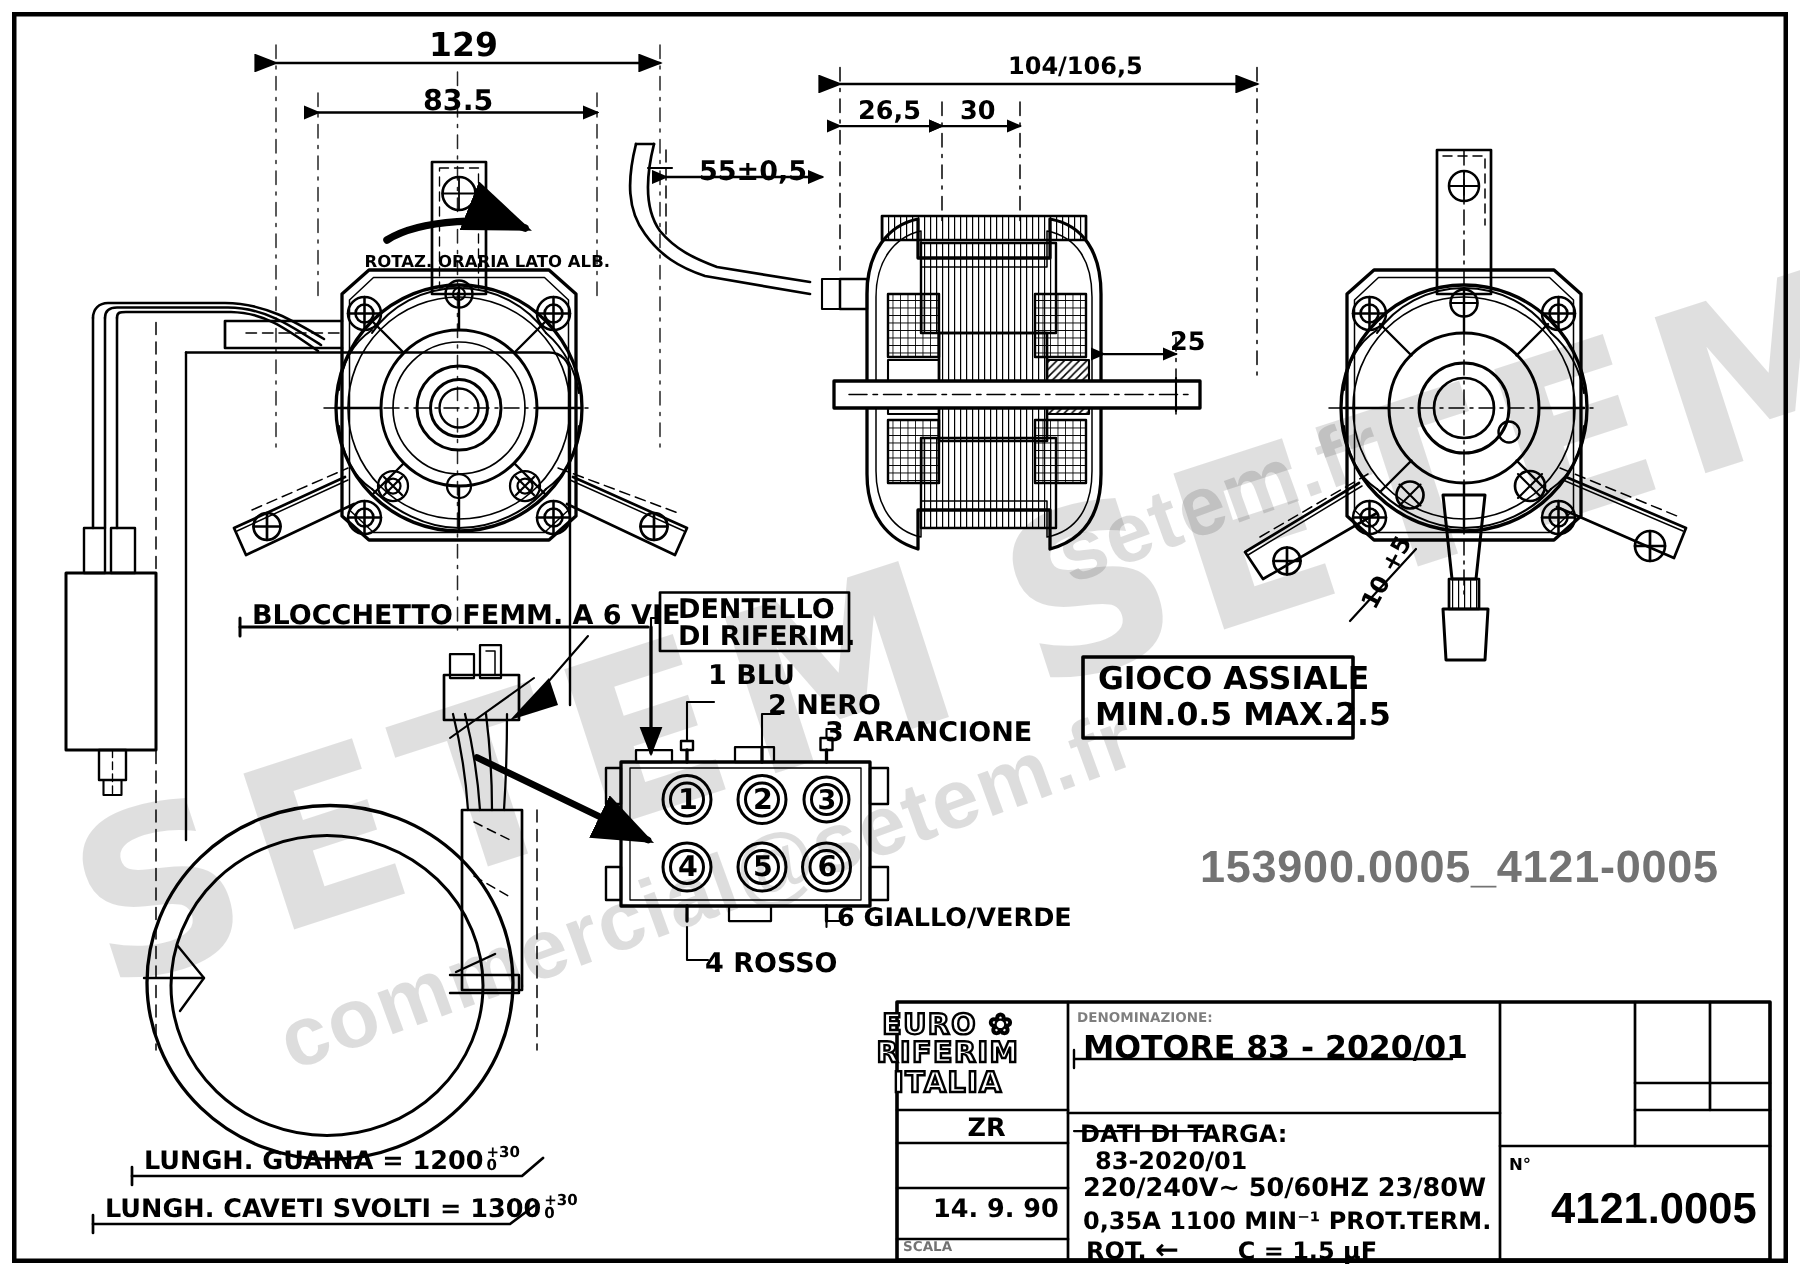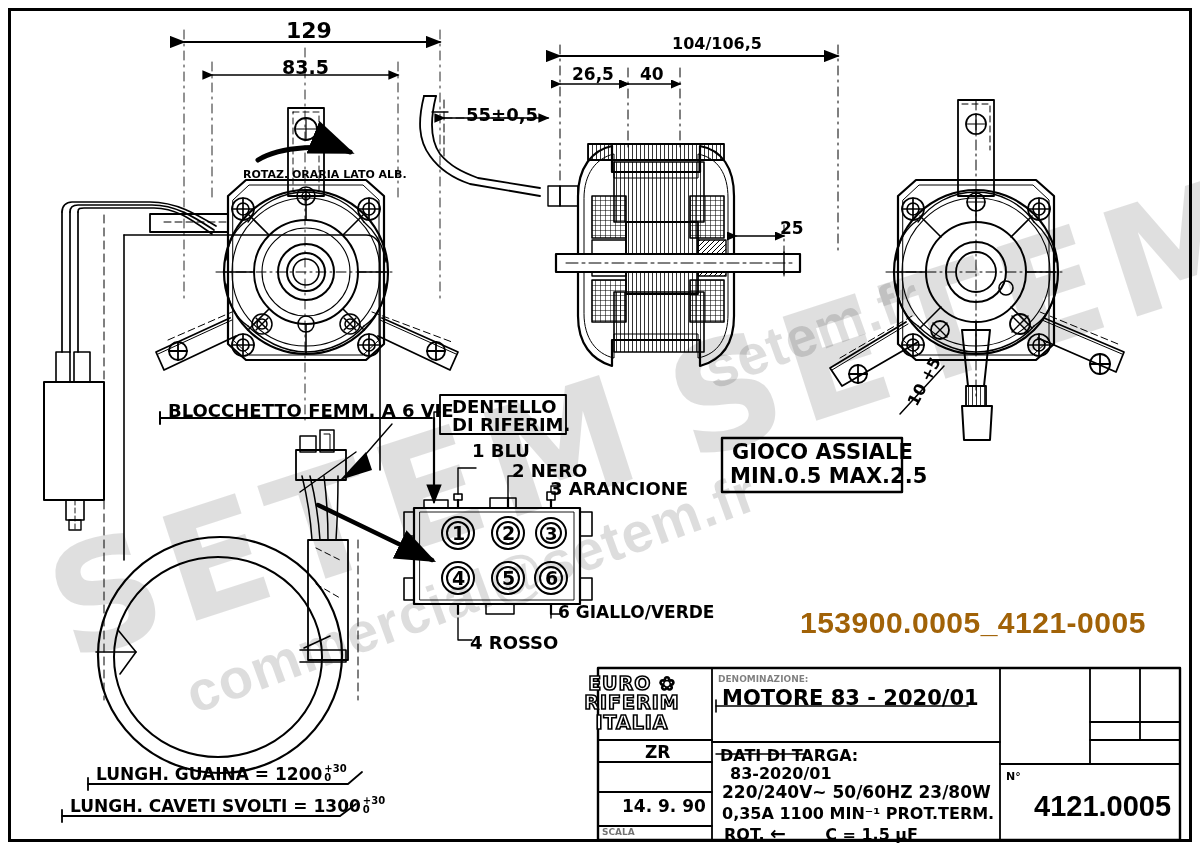--- a/index.html
+++ b/index.html
@@ -4,21 +4,21 @@
 <style>
   html,body{margin:0;padding:0;background:#fff;}
   body{width:1200px;height:850px;overflow:hidden;font-family:"Liberation Sans",sans-serif;}
   #sheet{position:relative;width:1200px;height:850px;background:#fff;}
   #frame{position:absolute;left:8px;top:8px;width:1184px;height:834px;border:3px solid #000;box-sizing:border-box;}
   .wm{position:absolute;color:#000;opacity:.12;font-weight:bold;pointer-events:none;user-select:none;white-space:nowrap;}
   .wm-big{font-size:150px;letter-spacing:10px;font-family:"DejaVu Sans",sans-serif;}
   .wm-mail{font-size:56px;font-family:"Liberation Sans",sans-serif;letter-spacing:1px;opacity:.13;}
   svg.dw{position:absolute;left:0;top:0;width:1200px;height:850px;}
   .hand{font-family:"DejaVu Sans",sans-serif;font-weight:bold;}
-  .bigpn{position:absolute;font-family:"Liberation Sans",sans-serif;font-size:30px;font-weight:bold;color:#a16207;letter-spacing:.5px;margin-top:44px;}
+  .bigpn{position:absolute;font-family:"Liberation Sans",sans-serif;font-size:30px;font-weight:bold;color:#737373;letter-spacing:.5px;}
   .tbnum{position:absolute;font-family:"Liberation Sans",sans-serif;font-size:29px;font-weight:bold;color:#000;}
   .logo{position:absolute;text-align:center;line-height:1.02;font-family:"DejaVu Sans",sans-serif;font-weight:bold;font-size:19px;
         color:#fff;-webkit-text-stroke:1.6px #000;letter-spacing:1px;}
 </style>
 </head>
 <body>
 
 <div id="sheet">
 
   <div class="wm wm-big" style="left:40px;top:430px;transform:rotate(-18deg);">SETEM</div>
@@ -417,21 +417,21 @@
       </g>
 
     </g>
   </svg>
 
   <div class="hand" style="position:absolute;left:286px;top:18px;font-size:22px;">129</div>
   <div class="hand" style="position:absolute;left:282px;top:56px;font-size:19px;">83.5</div>
   <div class="hand" style="position:absolute;left:466px;top:104px;font-size:18px;text-align:right;">55±0,5</div>
   <div class="hand" style="position:absolute;left:672px;top:34px;font-size:16px;">104/106,5</div>
   <div class="hand" style="position:absolute;left:572px;top:64px;font-size:17px;">26,5</div>
-  <div class="hand" style="position:absolute;left:640px;top:64px;font-size:17px;">40</div>
+  <div class="hand" style="position:absolute;left:640px;top:64px;font-size:17px;">30</div>
   <div class="hand" style="position:absolute;left:780px;top:218px;font-size:17px;">25</div>
   <div class="hand" style="position:absolute;left:898px;top:372px;font-size:16px;transform:rotate(-62deg);">10 +5</div>
 
   <div class="hand" style="position:absolute;left:243px;top:168px;font-size:11px;">ROTAZ. ORARIA LATO ALB.</div>
   <div class="hand" style="position:absolute;left:168px;top:400px;font-size:18px;">BLOCCHETTO FEMM. A 6 VIE</div>
   <div class="hand" style="position:absolute;left:452px;top:396px;font-size:18px;">DENTELLO</div>
   <div class="hand" style="position:absolute;left:452px;top:414px;font-size:18px;">DI RIFERIM.</div>
   <div class="hand" style="position:absolute;left:732px;top:440px;font-size:21px;">GIOCO ASSIALE</div>
   <div class="hand" style="position:absolute;left:730px;top:464px;font-size:21px;">MIN.0.5 MAX.2.5</div>
 

